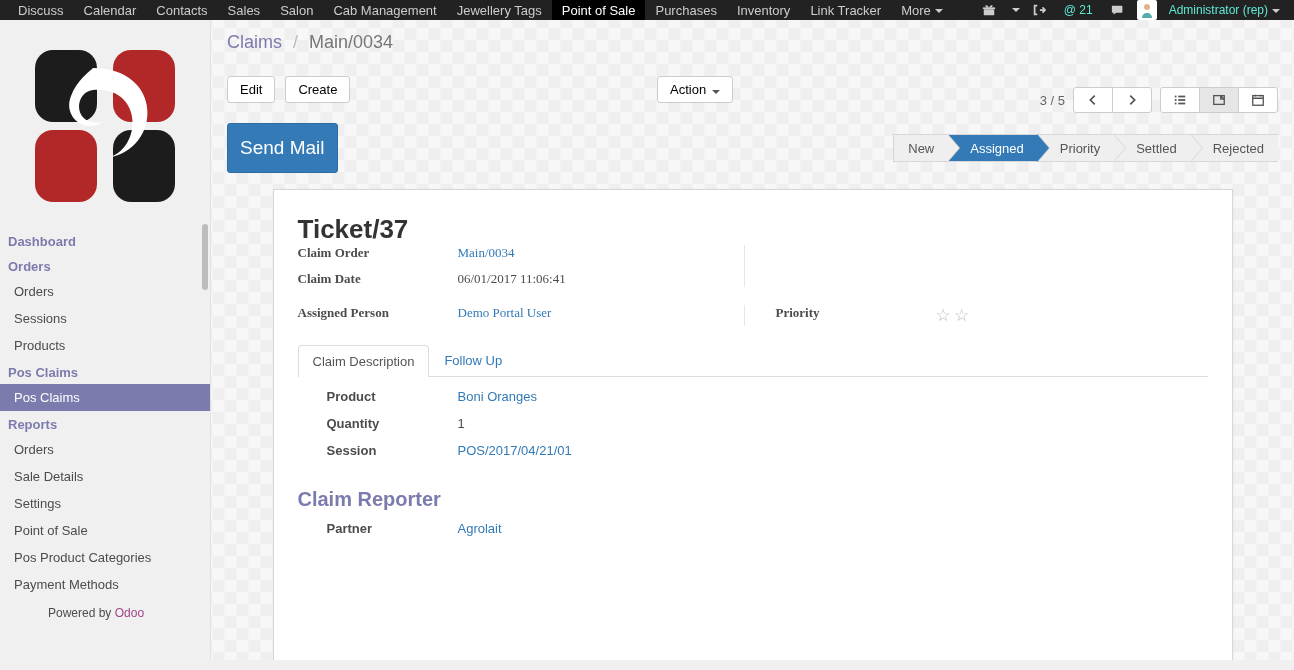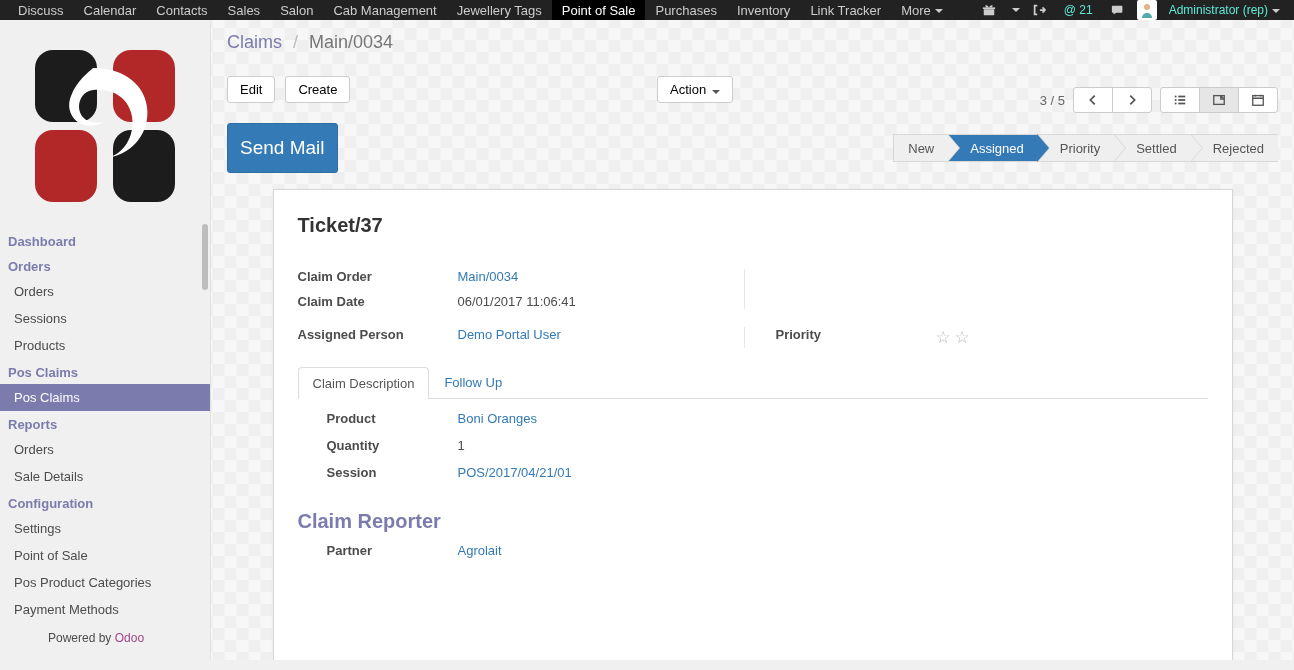--- a/index.html
+++ b/index.html
@@ -59,22 +59,22 @@
 .sb-item:first-child { border-left: 1px solid #d7d7d7; padding-left: 14px; margin-left: 48px; }
 .sb-item::after { content: ""; position: absolute; right: -11px; top: -1px; width: 0; height: 0; border-top: 14px solid transparent; border-bottom: 14px solid transparent; border-left: 12px solid #efefef; z-index: 2; }
 .sb-item::before { content: ""; position: absolute; right: -12px; top: -1px; width: 0; height: 0; border-top: 14px solid transparent; border-bottom: 14px solid transparent; border-left: 12px solid #d7d7d7; z-index: 1; }
 .sb-item:last-child::after, .sb-item:last-child::before { display: none; }
 .sb-item.active { background: #337ab7; color: #fff; }
 .sb-item.active::after { border-left-color: #337ab7; }
 
 
 .sheet-wrap { padding: 16px 16px 0; overflow: hidden; flex: 1; }
 .sheet { background: #fff; border: 1px solid #d7d7d7; box-shadow: 0 1px 3px rgba(0,0,0,.06); max-width: 960px; margin: 0 auto; min-height: 700px; padding: 24px 24px 24px; }
-.sheet h1 { font-size: 20px; font-weight: 700; color: #333; margin-bottom: 32px; }
-.row2 { display: flex; gap: 17px; margin-bottom: 10px; }
+.sheet h1 { font-size: 26px; font-weight: 700; color: #333; margin-bottom: 0; }
+.row2 { display: flex; gap: 17px; margin-bottom: 10px; font-family: Liberation Serif, serif; }
 .col2 { flex: 1; display: grid; grid-template-columns: 160px 1fr; row-gap: 10px; }
 .col2.first { border-right: 1px solid #e6e6e6; padding-right: 14px; margin-right: 14px; }
 .lbl { font-weight: 700; color: #4c4c4c; }
 .val a { color: #337ab7; }
 .star { color: #bbb; font-size: 17px; cursor: pointer; }
 
 .tabs { border-bottom: 1px solid #ddd; margin: 18px 0 12px; display: flex; gap: 0; }
 .tab { padding: 8px 14px; border: 1px solid transparent; border-bottom: none; color: #337ab7; cursor: pointer; font-size: 13px; }
 .tab.active { color: #555; border-color: #ddd #ddd #fff; background: #fff; border-radius: 4px 4px 0 0; position: relative; top: 1px; }
 
@@ -149,21 +149,20 @@
       <div class="side-section-title">Dashboard</div>
       <div class="side-section-title">Orders</div>
       <div class="side-link">Orders</div>
       <div class="side-link">Sessions</div>
       <div class="side-link">Products</div>
       <div class="side-section-title">Pos Claims</div>
       <div class="side-link active">Pos Claims</div>
       <div class="side-section-title">Reports</div>
       <div class="side-link">Orders</div>
       <div class="side-link">Sale Details</div>
-      <div class="side-section-title">Configuration</div>
       <div class="side-link">Settings</div>
       <div class="side-link">Point of Sale</div>
       <div class="side-link">Pos Product Categories</div>
       <div class="side-link">Payment Methods</div>
       <div class="powered"><span>Powered by </span><a class="odoo">Odoo</a></div>
     </div>
   </div>
 
   <div class="main">
     <div class="main-inner">

